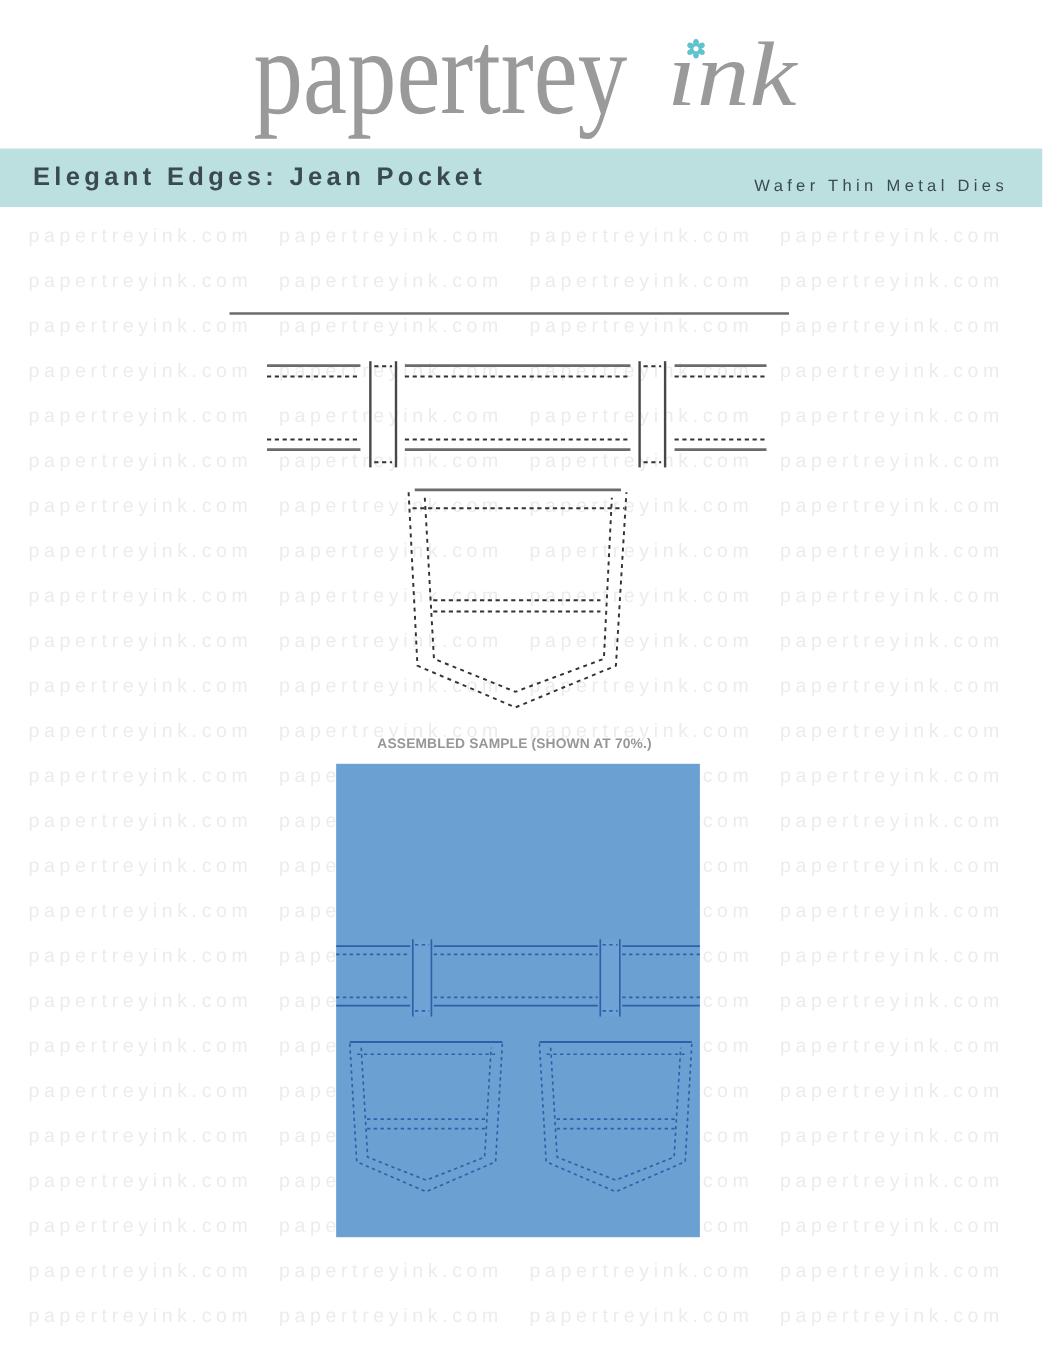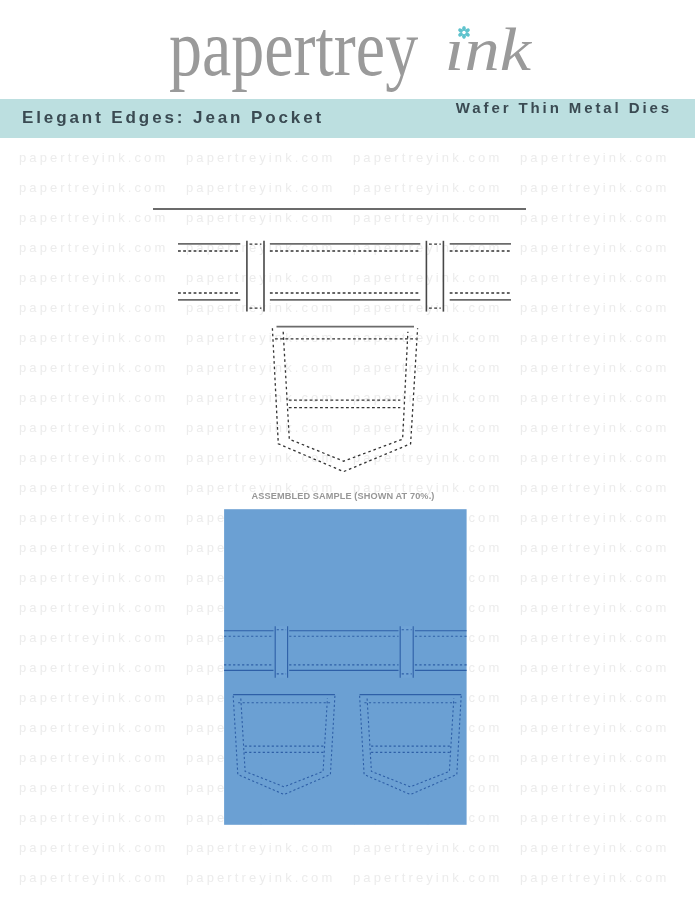--- a/index.html
+++ b/index.html
@@ -1,19 +1,19 @@
 <!DOCTYPE html>
 <html><head>
 <meta charset="utf-8">
 <style>
 html,body{margin:0;padding:0;background:#ffffff;width:695px;height:900px;overflow:hidden;}
 body{font-family:"Liberation Sans",sans-serif;position:relative;}
 .banner{position:absolute;left:0;top:99px;width:695px;height:39px;background:#bcdfe0;}
 .banner .lt{position:absolute;left:22px;top:9px;font-size:17px;font-weight:bold;letter-spacing:2.9px;color:#3a4a52;}
-.banner .rt{position:absolute;right:23px;top:0;font-size:15px;font-weight:bold;letter-spacing:2.9px;color:#3a4a52;}
+.banner .rt{position:absolute;right:23px;top:19px;font-size:11px;font-weight:normal;letter-spacing:2.9px;color:#3a4a52;}
 </style>
 </head>
 <body>
 
 <svg width="695" height="900" style="position:absolute;left:0;top:0" font-family="Liberation Sans, sans-serif">
 <text x="19" y="161.5" font-size="13" letter-spacing="3.1" fill="#ececec">papertreyink.com</text>
 <text x="186" y="161.5" font-size="13" letter-spacing="3.1" fill="#ececec">papertreyink.com</text>
 <text x="353" y="161.5" font-size="13" letter-spacing="3.1" fill="#ececec">papertreyink.com</text>
 <text x="520" y="161.5" font-size="13" letter-spacing="3.1" fill="#ececec">papertreyink.com</text>
 <text x="19" y="191.5" font-size="13" letter-spacing="3.1" fill="#ececec">papertreyink.com</text>

